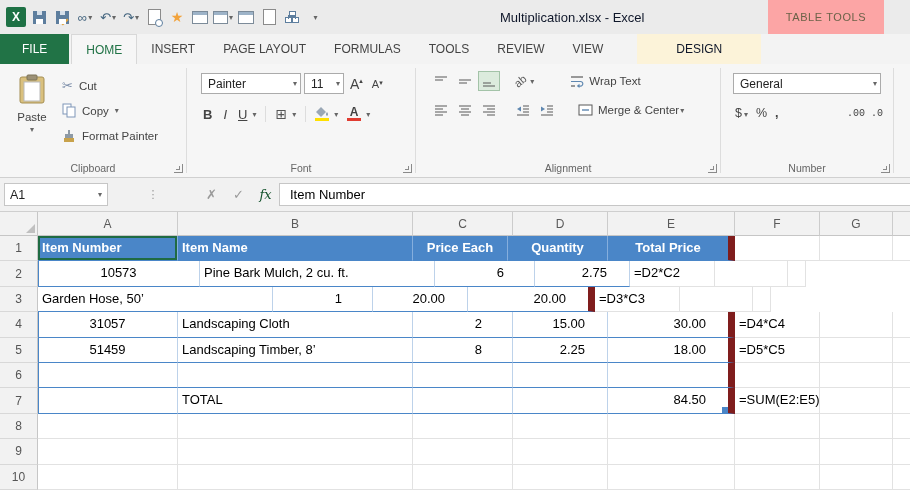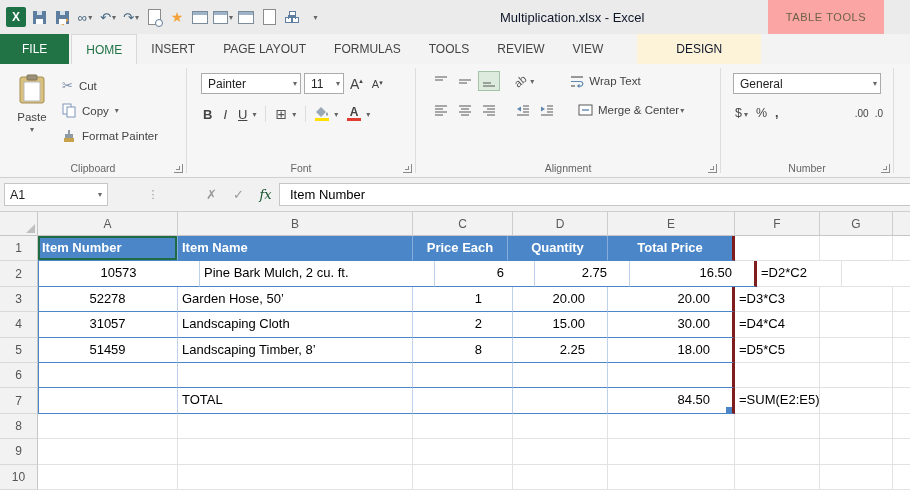--- a/index.html
+++ b/index.html
@@ -84,42 +84,42 @@
   .oribtn .ab{display:inline-block;transform:rotate(-40deg);font-size:11px;}
   .lblbtn{display:flex;align-items:center;gap:5px;font-size:11.5px;color:#444;}
   .wrapbtn{margin-left:34px;}
   .mergebtn{margin-left:18px;justify-content:space-between;}
   .indent{margin-left:10px;display:flex;gap:2px;}
   
   .numrow1{margin:9px 10px 0 12px;}
   .c-numfmt{width:148px;}
   .numrow2{display:flex;align-items:center;margin:12px 10px 0 14px;gap:8px;font-size:12.5px;color:#444;}
   .decbtns{margin-left:auto;display:flex;gap:6px;font-size:10px;color:#444;}
-  .decbtn{display:flex;align-items:flex-start;}
+  .decbtn{display:flex;align-items:flex-start;font-family:Liberation Mono, monospace;}
   
   .fbar{height:34px;background:#F1F1F1;display:flex;align-items:center;padding-left:4px;border-bottom:1px solid #CFCFCF;box-sizing:border-box;}
   .namebox{width:104px;height:23px;background:#fff;border:1px solid #C6C6C6;display:flex;align-items:center;padding:0 5px;font-size:12.5px;box-sizing:border-box;color:#222;}
   .namebox .nb{flex:1;}
   .namebox .dd{font-size:8px;color:#666;}
   .splitter{width:90px;display:flex;align-items:center;justify-content:center;color:#999;font-size:11px;}
   .fbtn{width:27px;height:23px;display:flex;align-items:center;justify-content:center;color:#9A9A9A;font-size:13px;}
   .fbtn.fx{color:#14532d;font-style:italic;font-family:"DejaVu Serif","Liberation Serif",serif;}
   .finput{flex:1;height:23px;background:#fff;border:1px solid #C6C6C6;border-right:none;display:flex;align-items:center;padding:0 10px;font-size:13px;box-sizing:border-box;color:#000;}
   
   .sheet{background:#fff;}
   .heads{display:flex;height:24px;}
   .corner{width:38px;height:24px;background:#F2F2F2;border-right:1px solid #C6C6C6;border-bottom:1px solid #C6C6C6;box-sizing:border-box;position:relative;flex:none;}
   .corner:after{content:"";position:absolute;right:2px;bottom:2px;border-bottom:9px solid #C0C0C0;border-left:9px solid transparent;}
   .ch{height:24px;box-sizing:border-box;border-right:1px solid #CCCCCC;border-bottom:1px solid #C6C6C6;background:#F2F2F2;color:#5A5A5A;font-size:12px;display:flex;align-items:center;justify-content:center;flex:none;}
   .grow{display:flex;height:25.4px;}
   .rh{width:38px;flex:none;box-sizing:border-box;border-right:1px solid #C6C6C6;border-bottom:1px solid #D8D8D8;background:#F2F2F2;color:#555;font-size:12px;display:flex;align-items:center;justify-content:center;}
   .cell{flex:none;box-sizing:border-box;height:100%;border-right:1px solid #E2E2E2;border-bottom:1px solid #E2E2E2;font-size:13px;line-height:24px;color:#000;padding:0 4px;overflow:hidden;position:relative;white-space:nowrap;}
   .cell.th{background:#4A86C8;color:#fff;font-weight:bold;border-right:1px solid #85AEDD;border-bottom:1px solid #4A86C8;}
   .cell.tb{background:#fff;border-bottom:1px solid #4A86C8;border-right:1px solid #BDD2EA;}
-  .cell.br{border-right:3px solid #7f1d1d;}
+  .cell.br{border-right:7px solid #7f1d1d;}
   .cell.bl{box-shadow:inset 1px 0 0 #4A86C8;}
   .cell.fxc{overflow:visible;z-index:2;}
   .cell.al{text-align:left;}
   .cell.ac{text-align:center;}
   .cell.ar{text-align:right;}
   .cell.p30{padding-right:30px;}
   .cell.p22{padding-right:22px;}
   .cell.sel{box-shadow:inset 0 0 0 2px #1F6B43;}
   .handle{position:absolute;right:0;bottom:0;width:6px;height:6px;background:#4A86C8;}
   svg{display:block;}
@@ -423,28 +423,26 @@
         <div class="cell" style="width: 85px;"></div>
         <div class="cell" style="width: 73px;"></div>
         <div class="cell" style="width: 18px;"></div>
       </div>
       <div class="grow">
         <div class="rh">2</div>
         <div class="cell tb ac bl" style="width: 162px;">10573</div>
         <div class="cell tb al" style="width: 235px;">Pine Bark Mulch, 2 cu. ft.</div>
         <div class="cell tb ar p30" style="width: 100px;">6</div>
         <div class="cell tb ar p22" style="width: 95px;">2.75</div>
-        <div class="cell tb ar p22 br" style="width: 127px;">16.50</div>
         <div class="cell fxc al" style="width: 85px;">=D2*C2</div>
         <div class="cell" style="width: 73px;"></div>
         <div class="cell" style="width: 18px;"></div>
       </div>
       <div class="grow">
         <div class="rh">3</div>
-        <div class="cell tb ac bl" style="width: 140px;">52278</div>
         <div class="cell tb al" style="width: 235px;">Garden Hose, 50’</div>
         <div class="cell tb ar p30" style="width: 100px;">1</div>
         <div class="cell tb ar p22" style="width: 95px;">20.00</div>
         <div class="cell tb ar p22 br" style="width: 127px;">20.00</div>
         <div class="cell fxc al" style="width: 85px;">=D3*C3</div>
         <div class="cell" style="width: 73px;"></div>
         <div class="cell" style="width: 18px;"></div>
       </div>
       <div class="grow">
         <div class="rh">4</div>

